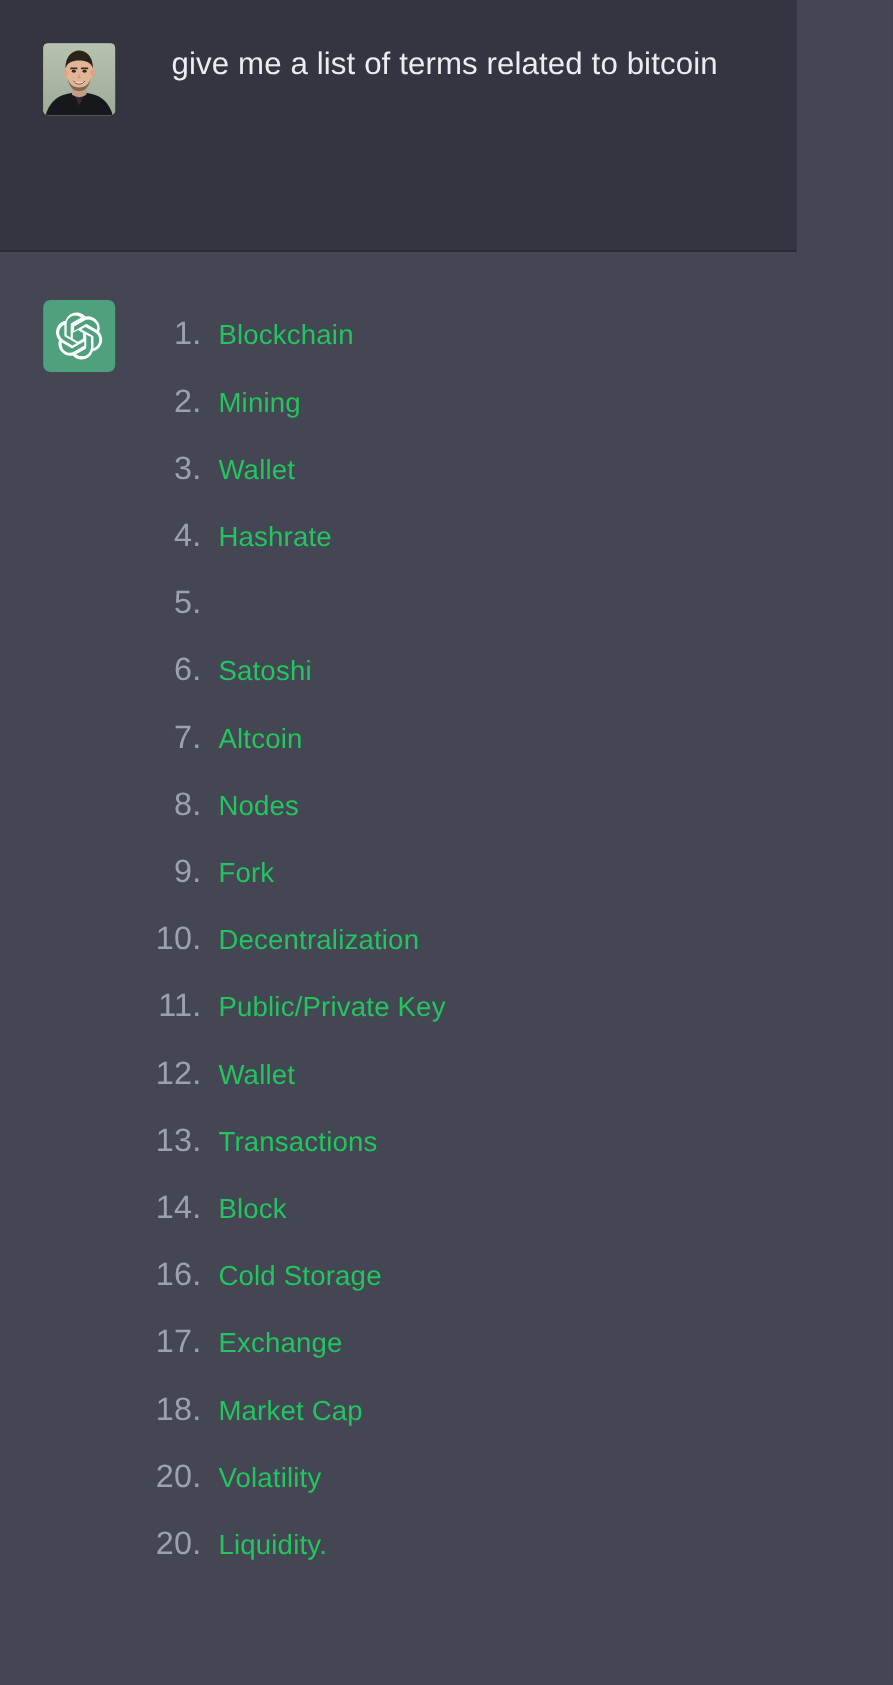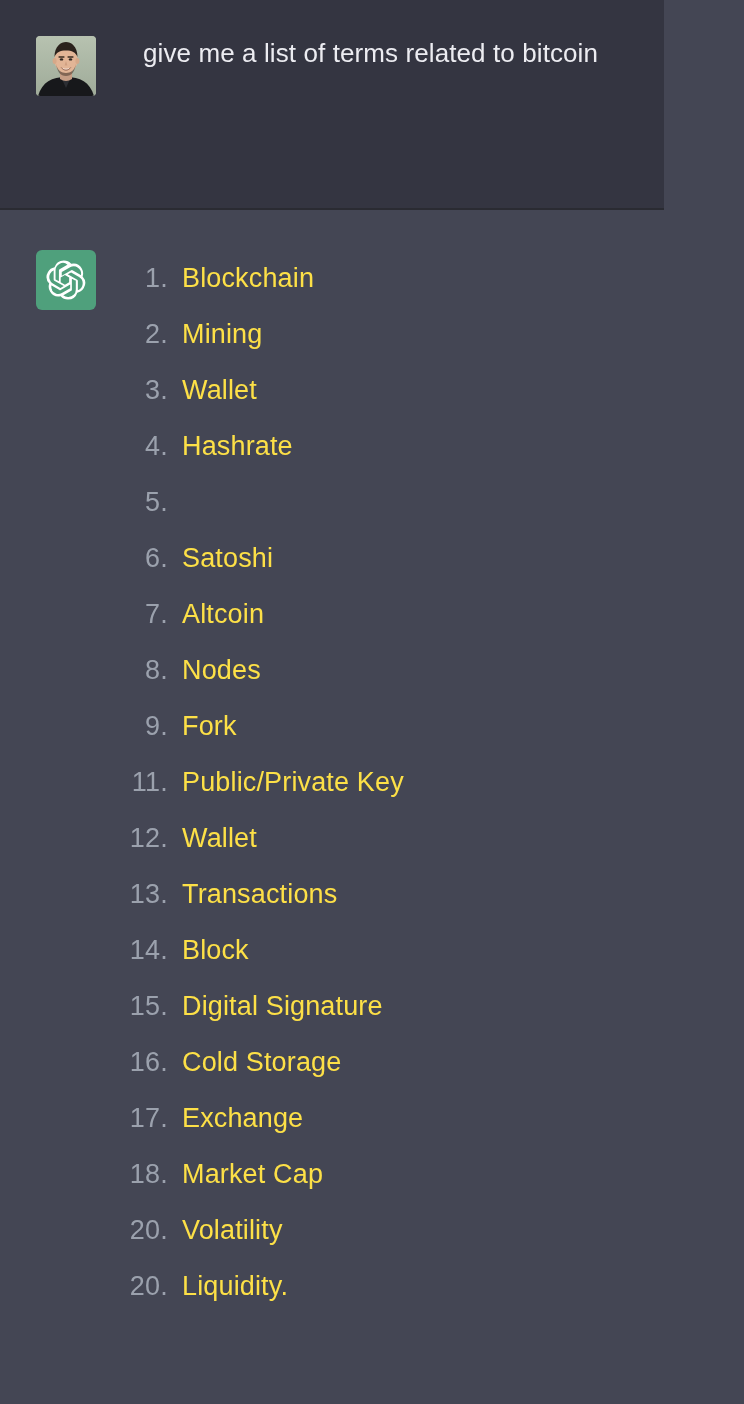--- a/index.html
+++ b/index.html
@@ -116,22 +116,22 @@
   .li-num {
     width: 52px;
     flex: none;
     text-align: right;
     color: #9ba1ad;
     font-size: 27px;
     letter-spacing: 0.2px;
   }
   .li-label {
     margin-left: 14px;
-    color: #fde047;
-    font-size: 27px;
+    color: #22c55e;
+    font-size: 23px;
     letter-spacing: 0.15px;
     white-space: nowrap;
   }
 </style>
 </head>
 <body>
 
 <div class="conversation">
 
   <div class="turn-user">
@@ -226,38 +226,38 @@
           </li>
           <li>
             <span class="li-num">8.</span>
             <span class="li-label">Nodes</span>
           </li>
           <li>
             <span class="li-num">9.</span>
             <span class="li-label">Fork</span>
           </li>
           <li>
+            <span class="li-num">10.</span>
+            <span class="li-label">Decentralization</span>
+          </li>
+          <li>
             <span class="li-num">11.</span>
             <span class="li-label">Public/Private Key</span>
           </li>
           <li>
             <span class="li-num">12.</span>
             <span class="li-label">Wallet</span>
           </li>
           <li>
             <span class="li-num">13.</span>
             <span class="li-label">Transactions</span>
           </li>
           <li>
             <span class="li-num">14.</span>
             <span class="li-label">Block</span>
-          </li>
-          <li>
-            <span class="li-num">15.</span>
-            <span class="li-label">Digital Signature</span>
           </li>
           <li>
             <span class="li-num">16.</span>
             <span class="li-label">Cold Storage</span>
           </li>
           <li>
             <span class="li-num">17.</span>
             <span class="li-label">Exchange</span>
           </li>
           <li>

